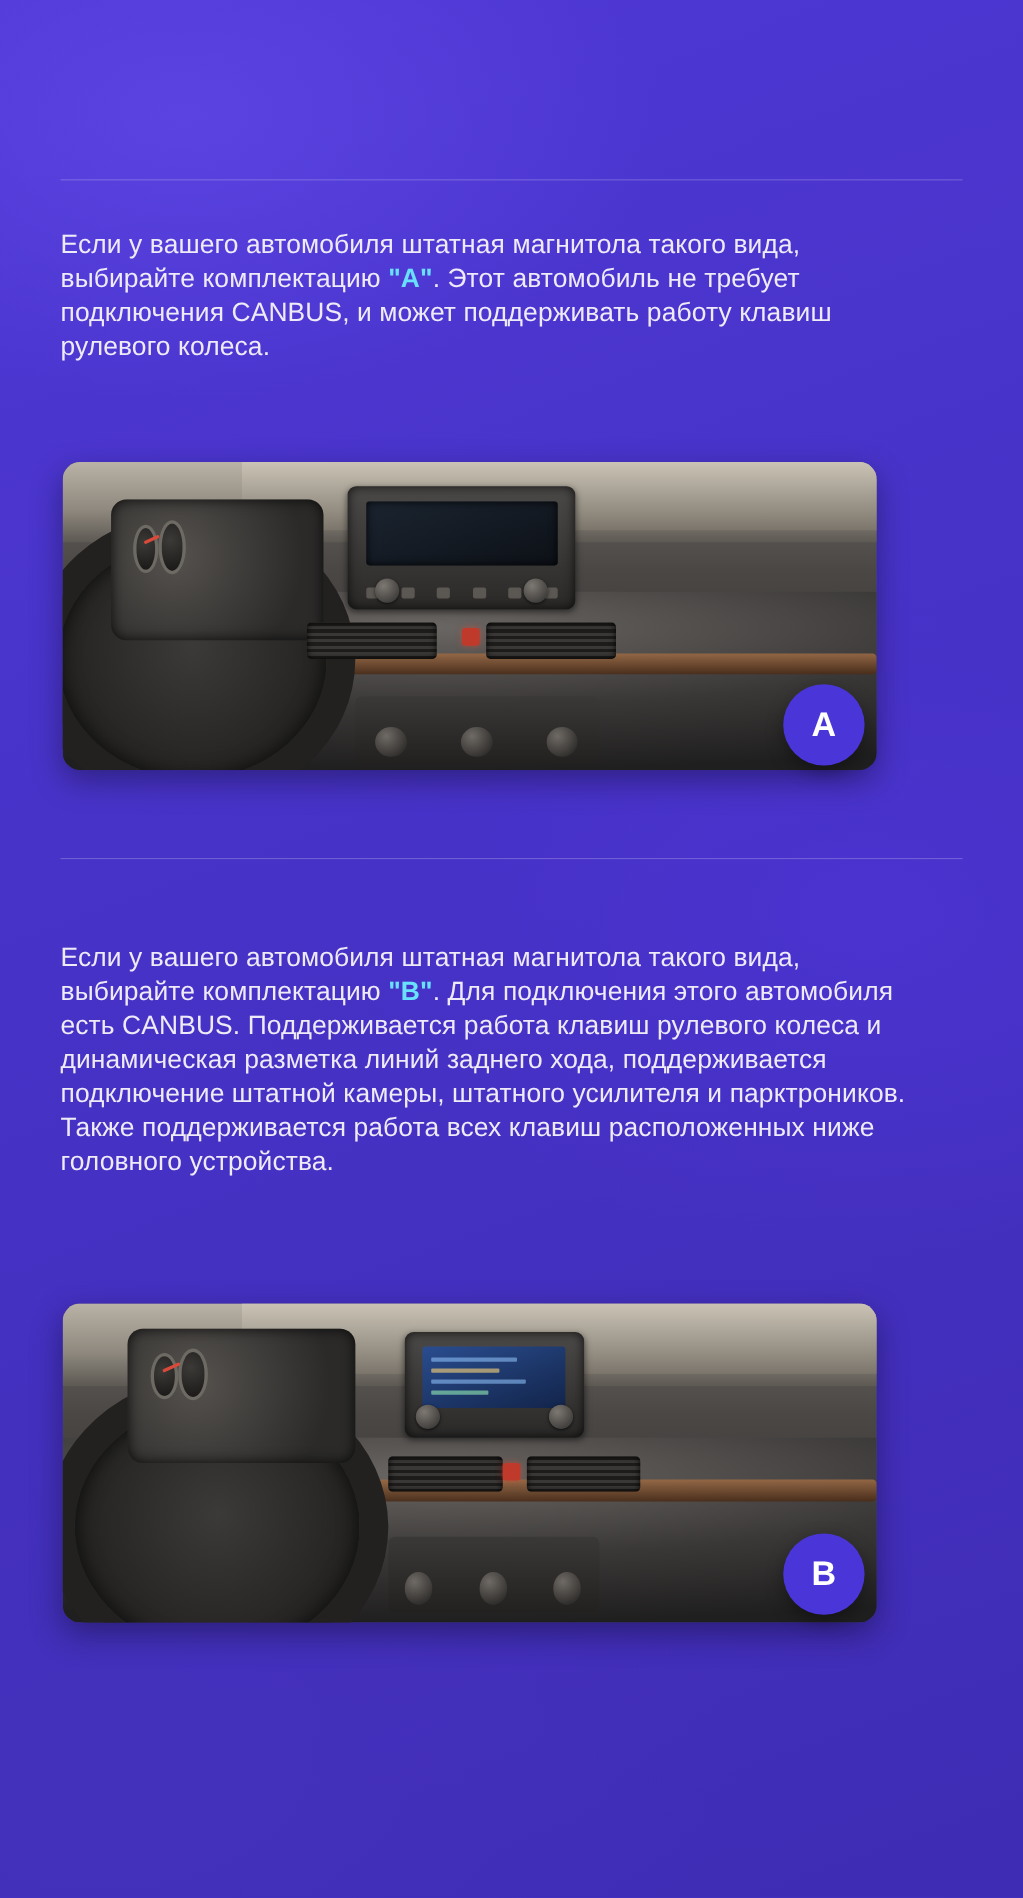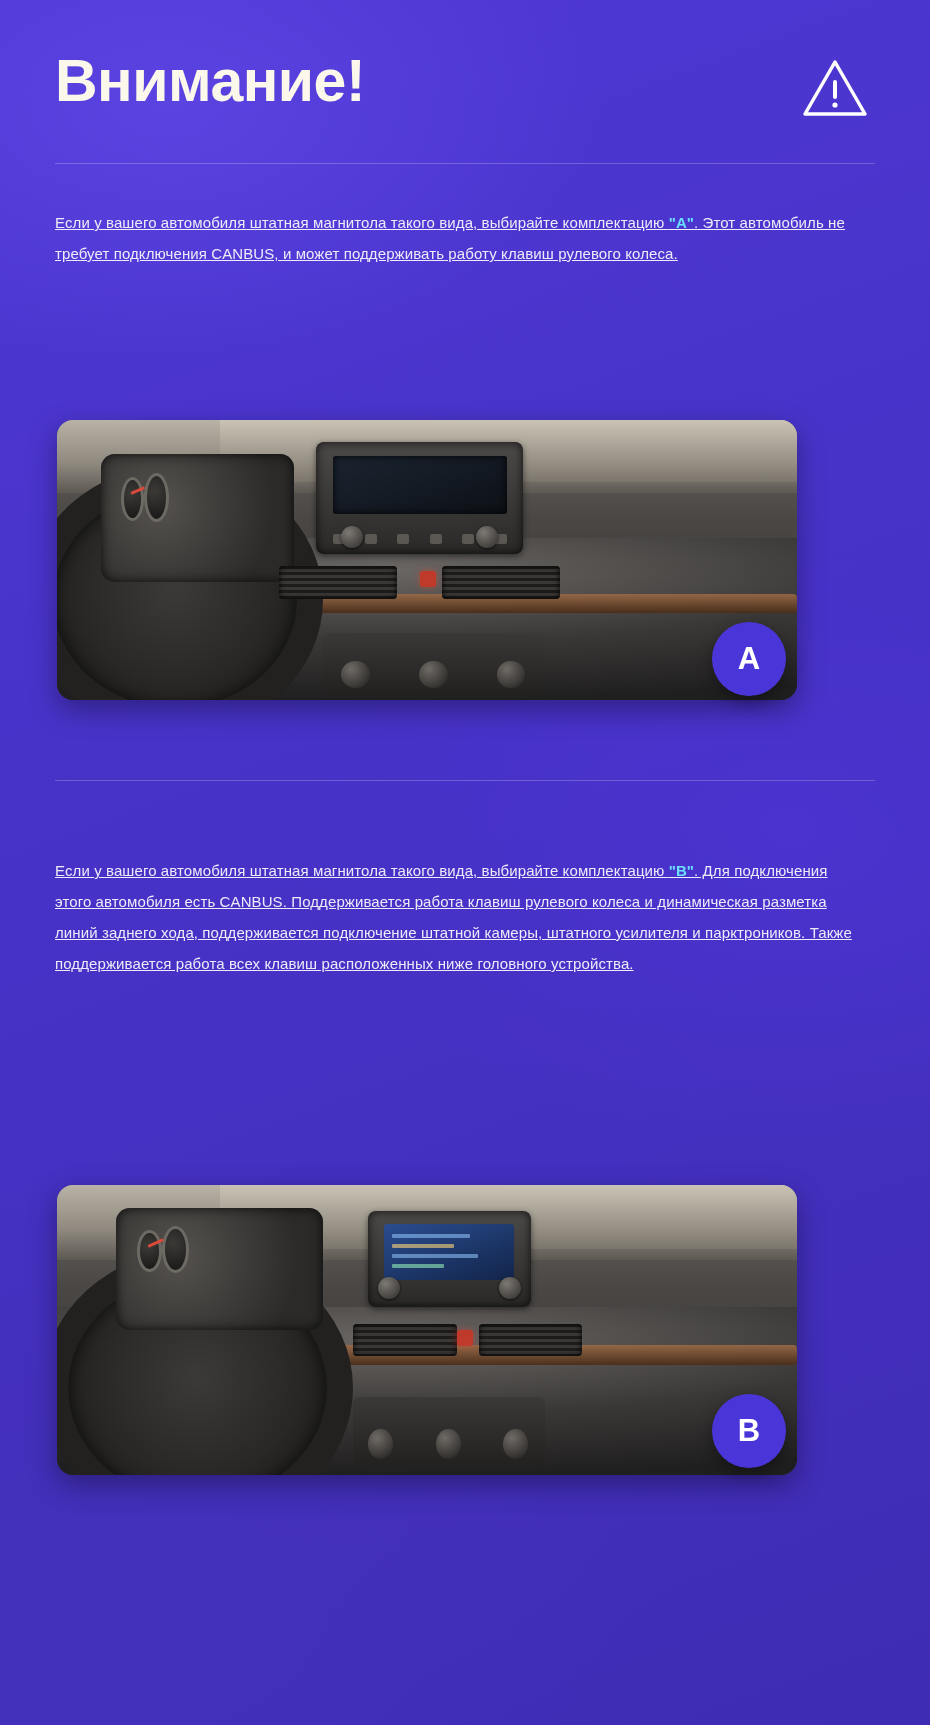--- a/index.html
+++ b/index.html
@@ -36,23 +36,22 @@
   .rule {
     position:absolute; left:55px; width:820px; height:1px;
     background:rgba(255,255,255,0.22);
   }
   .rule.r1 { top:163px; }
   .rule.r2 { top:780px; }
 
   
   .para {
     position:absolute; left:55px; width:800px;
-    color:#efeaf8; font-size:15px; line-height:31px;
+    color:#efeaf8; font-size:24px; line-height:31px;
     letter-spacing:0.1px;
-    text-decoration:underline;
   }
   .para.p1 { top:207px; }
   .para.p2 { top:855px; }
   .tag { color:#6ae0ff; font-weight:bold; }
 
   
   .photo {
     position:absolute; left:57px; width:740px; height:280px;
     border-radius:16px; overflow:hidden;
     box-shadow:0 10px 28px rgba(0,0,0,0.35);
@@ -181,30 +180,20 @@
     box-shadow:0 6px 16px rgba(0,0,0,0.35);
   }
   .badge.b1 { left:712px; top:622px; }
   .badge.b2 { left:712px; top:1394px; }
 </style>
 </head>
 <body>
 
 <div class="page">
 
-  <div class="header">
-    <div class="title">Внимание!</div>
-    <div class="warn-icon">
-      <svg width="66" height="60" viewBox="0 0 66 60">
-        <path d="M33 4 L63 56 L3 56 Z" fill="none" stroke="#ffffff" stroke-width="3.5" stroke-linejoin="round"></path>
-        <rect x="31" y="22" width="4" height="19" rx="2" fill="#ffffff"></rect>
-        <circle cx="33" cy="47" r="2.6" fill="#ffffff"></circle>
-      </svg>
-    </div>
-  </div>
 
   <div class="rule r1"></div>
 
   <div class="para p1">
     <span>Если у вашего автомобиля штатная магнитола такого вида, выбирайте комплектацию  </span><span class="tag">"A"</span><span>. Этот автомобиль не требует подключения CANBUS, и может поддерживать работу клавиш рулевого колеса.</span>
   </div>
 
   <div class="photo ph1">
     <div class="dash">
       <div class="sky"></div>

